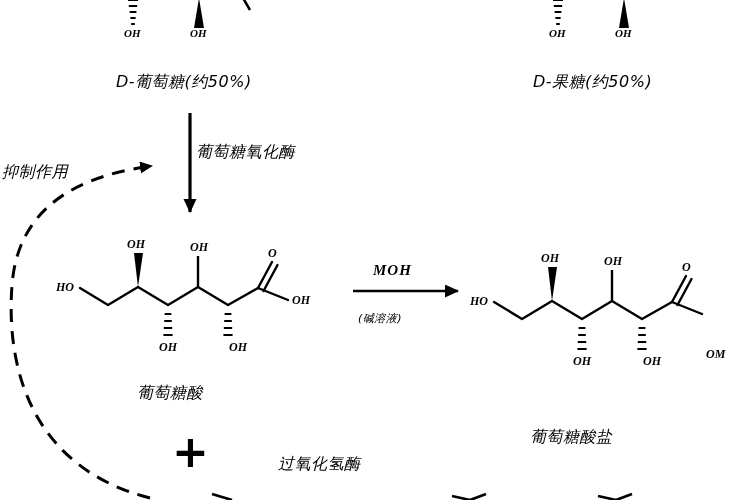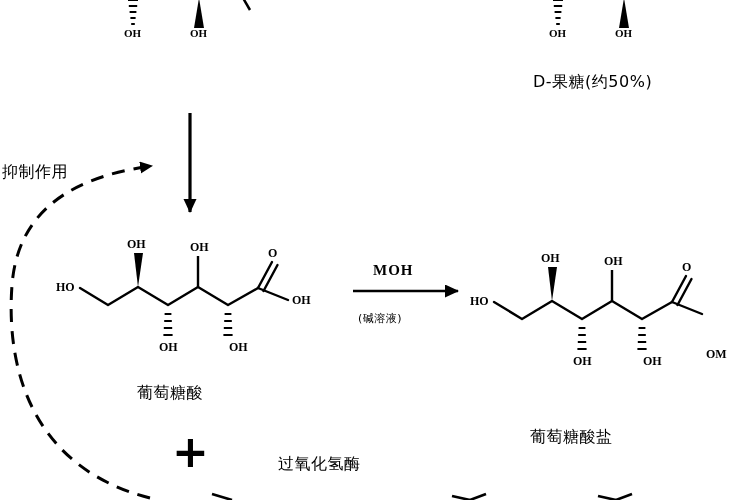--- a/index.html
+++ b/index.html
@@ -13,20 +13,21 @@
     position: relative;
     overflow: hidden;
     font-family: "Liberation Serif", serif;
     color: #000000;
   }
   .stage {
     position: absolute;
     left: 0; top: 0;
     width: 750px;
     height: 500px;
+    font-style: italic;
   }
   .lbl {
     position: absolute;
     white-space: nowrap;
     line-height: 1;
   }
   .cn {
     font-family: "DejaVu Sans", sans-serif;
     font-size: 11px;
     letter-spacing: 0.5px;
@@ -182,22 +183,24 @@
       <line x1="616" y1="500" x2="632" y2="494"></line>
     </g>
   </svg>
 
   <div class="lbl chem-sm" style="left:124px; top:28px;">OH</div>
   <div class="lbl chem-sm" style="left:190px; top:28px;">OH</div>
 
   <div class="lbl chem-sm" style="left:549px; top:28px;">OH</div>
   <div class="lbl chem-sm" style="left:615px; top:28px;">OH</div>
 
+  <div class="lbl cn-big" style="left:116px; top:74px;">D-葡萄糖(约50%)</div>
   <div class="lbl cn-big" style="left:533px; top:74px;">D-果糖(约50%)</div>
 
+  <div class="lbl cn-big" style="left:196px; top:144px;">葡萄糖氧化酶</div>
 
   <div class="lbl cn-big" style="left:2px; top:164px;">抑制作用</div>
 
   <div class="lbl moh" style="left:373px; top:263px;text-align:right;">MOH</div>
   <div class="lbl cn" style="left:358px; top:313px;">(碱溶液)</div>
 
   <div class="lbl chem" style="left:56px; top:281px;">HO</div>
   <div class="lbl chem" style="left:127px; top:238px;">OH</div>
   <div class="lbl chem" style="left:190px; top:241px;">OH</div>
   <div class="lbl chem" style="left:159px; top:341px;">OH</div>

